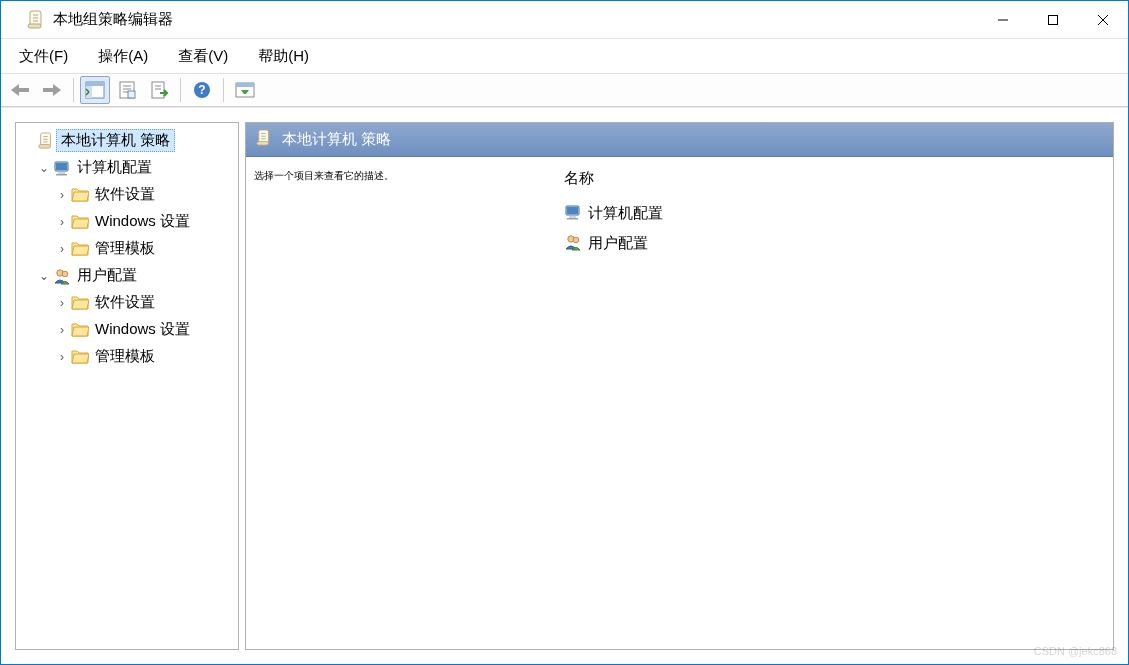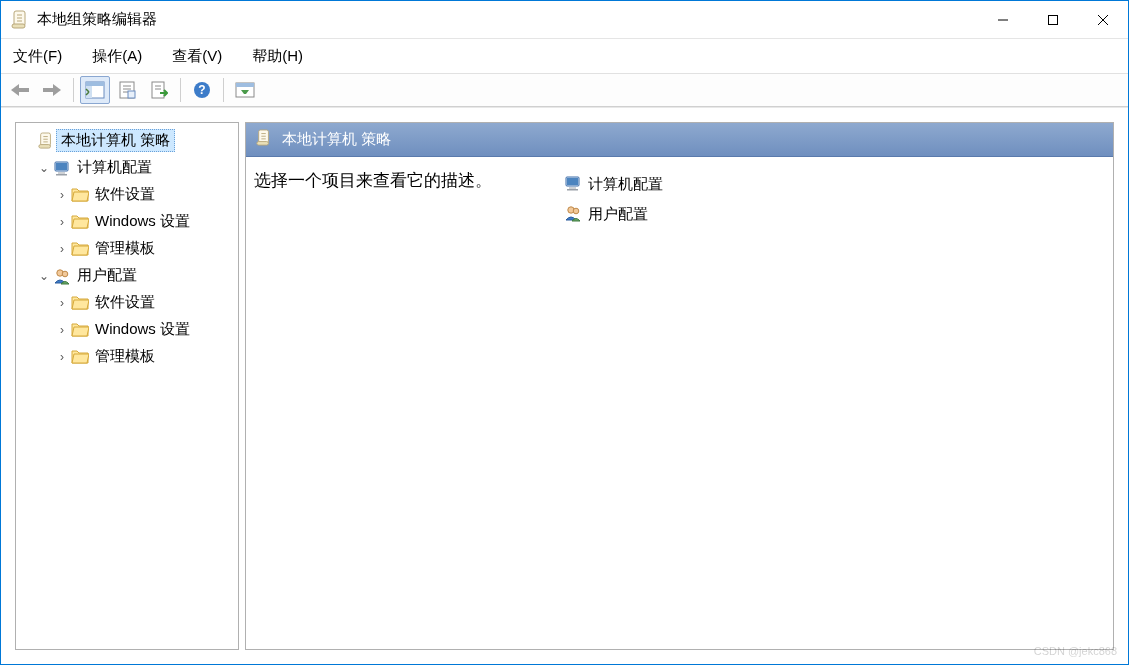--- a/index.html
+++ b/index.html
@@ -13,21 +13,21 @@
     overflow: hidden;
     border: 1px solid #0078d7;
     display: flex;
     flex-direction: column;
   }
   
   .titlebar {
     height: 38px;
     display: flex;
     align-items: center;
-    padding-left: 10px;
+    padding-left: 26px;
     border-bottom: 1px solid #e5e5e5;
   }
   .titlebar .t-icon { width: 18px; height: 22px; }
   .titlebar .t-text { margin-left: 8px; font-size: 15px; }
   .titlebar .spacer { flex: 1; }
   .win-controls { display: flex; height: 100%; }
   .win-btn {
     width: 50px;
     display: flex;
     align-items: center;
@@ -35,21 +35,21 @@
     font-family: "Segoe MDL2 Assets", sans-serif;
     font-size: 12px;
   }
   .win-btn svg { width: 12px; height: 12px; }
 
   
   .menubar {
     height: 34px;
     display: flex;
     align-items: center;
-    padding: 0 6px;
+    padding: 0 12px;
     gap: 18px;
     font-size: 15px;
   }
   .menuitem { padding: 4px 6px; }
 
   
   .toolbar {
     height: 34px;
     border-top: 1px solid #e1e1e1;
     border-bottom: 1px solid #d0d0d0;
@@ -117,21 +117,21 @@
     color: #fff;
     font-size: 15px;
     padding-left: 10px;
     gap: 10px;
   }
   .cbody {
     flex: 1;
     display: flex;
     padding: 12px 8px;
   }
-  .desc-col { width: 310px; font-size: 17px; }
+  .desc-col { width: 310px; font-size: 10px; }
   .items-col { flex: 1; }
   .col-header { font-size: 15px; margin-bottom: 10px; }
   .item-row {
     display: flex; align-items: center;
     height: 30px; gap: 6px;
     font-size: 15px;
   }
 
   .watermark {
     position: absolute;
@@ -378,20 +378,21 @@
   <div class="content-pane">
     <div class="chdr">
       <span><svg width="16" height="20" viewBox="0 0 18 20">
             <use href="#svg-scroll-icon"></use>
           </svg></span>
       <span>本地计算机 策略</span>
     </div>
     <div class="cbody">
       <div class="desc-col">选择一个项目来查看它的描述。</div>
       <div class="items-col">
+        <div class="col-header">名称</div>
         <div class="item-row">
           <span><svg width="18" height="18" viewBox="0 0 18 18">
                 <use href="#svg-pc-icon"></use>
               </svg></span>
           <span>计算机配置</span>
         </div>
         <div class="item-row">
           <span><svg width="18" height="18" viewBox="0 0 18 18">
                 <use href="#svg-user-icon"></use>
               </svg></span>

